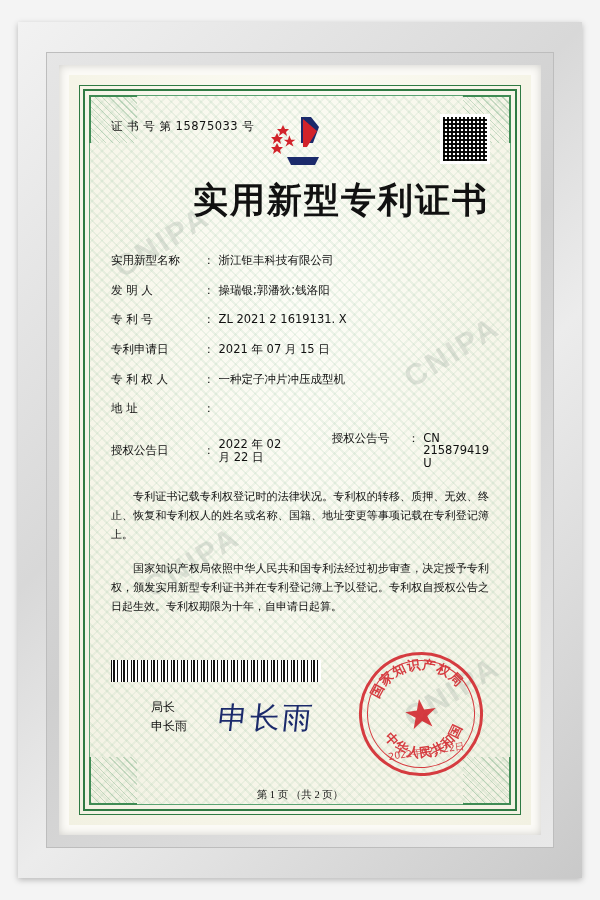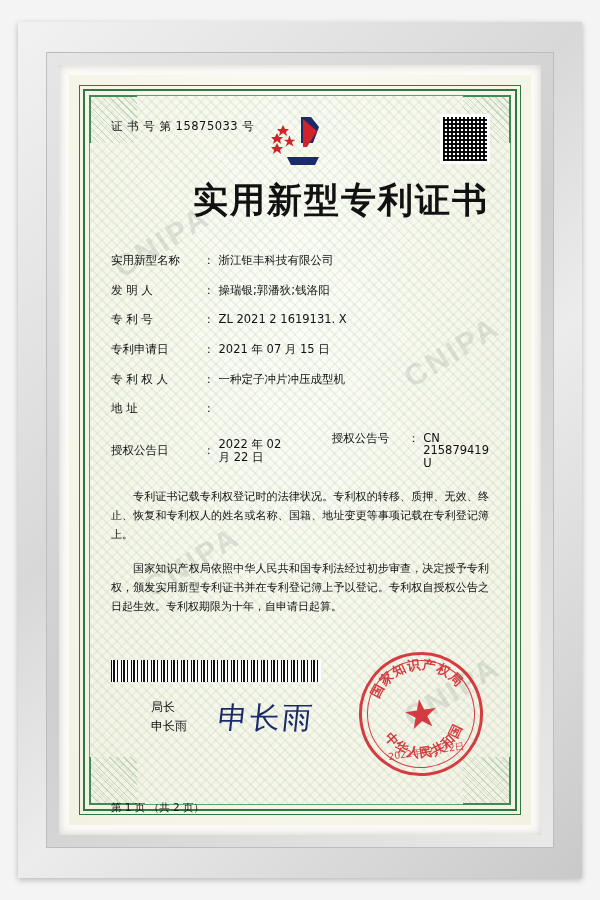--- a/index.html
+++ b/index.html
@@ -155,21 +155,21 @@
   .seal .arc text{
     font-size:13px;font-weight:bold;fill:#d2232a;letter-spacing:1px;
     font-family:"DejaVu Sans",sans-serif;
   }
   .seal .date{
     position:absolute;left:0;right:0;bottom:14px;text-align:center;
     font-size:9.5px;color:#d2232a;font-family:"DejaVu Sans",sans-serif;
   }
 
   .pagefoot{
-    text-align:left;font-size:10.5px;margin-top:33px;color:#111;
+    text-align:center;font-size:10.5px;margin-top:20px;color:#111;font-family:Liberation Serif, serif;
   }
   .endnote{
     text-align:center;font-size:10.5px;margin-top:22px;color:#111;letter-spacing:1px;
   }
 </style>
 </head>
 <body>
 
 <div class="photo">
   <div class="frame-outer">

